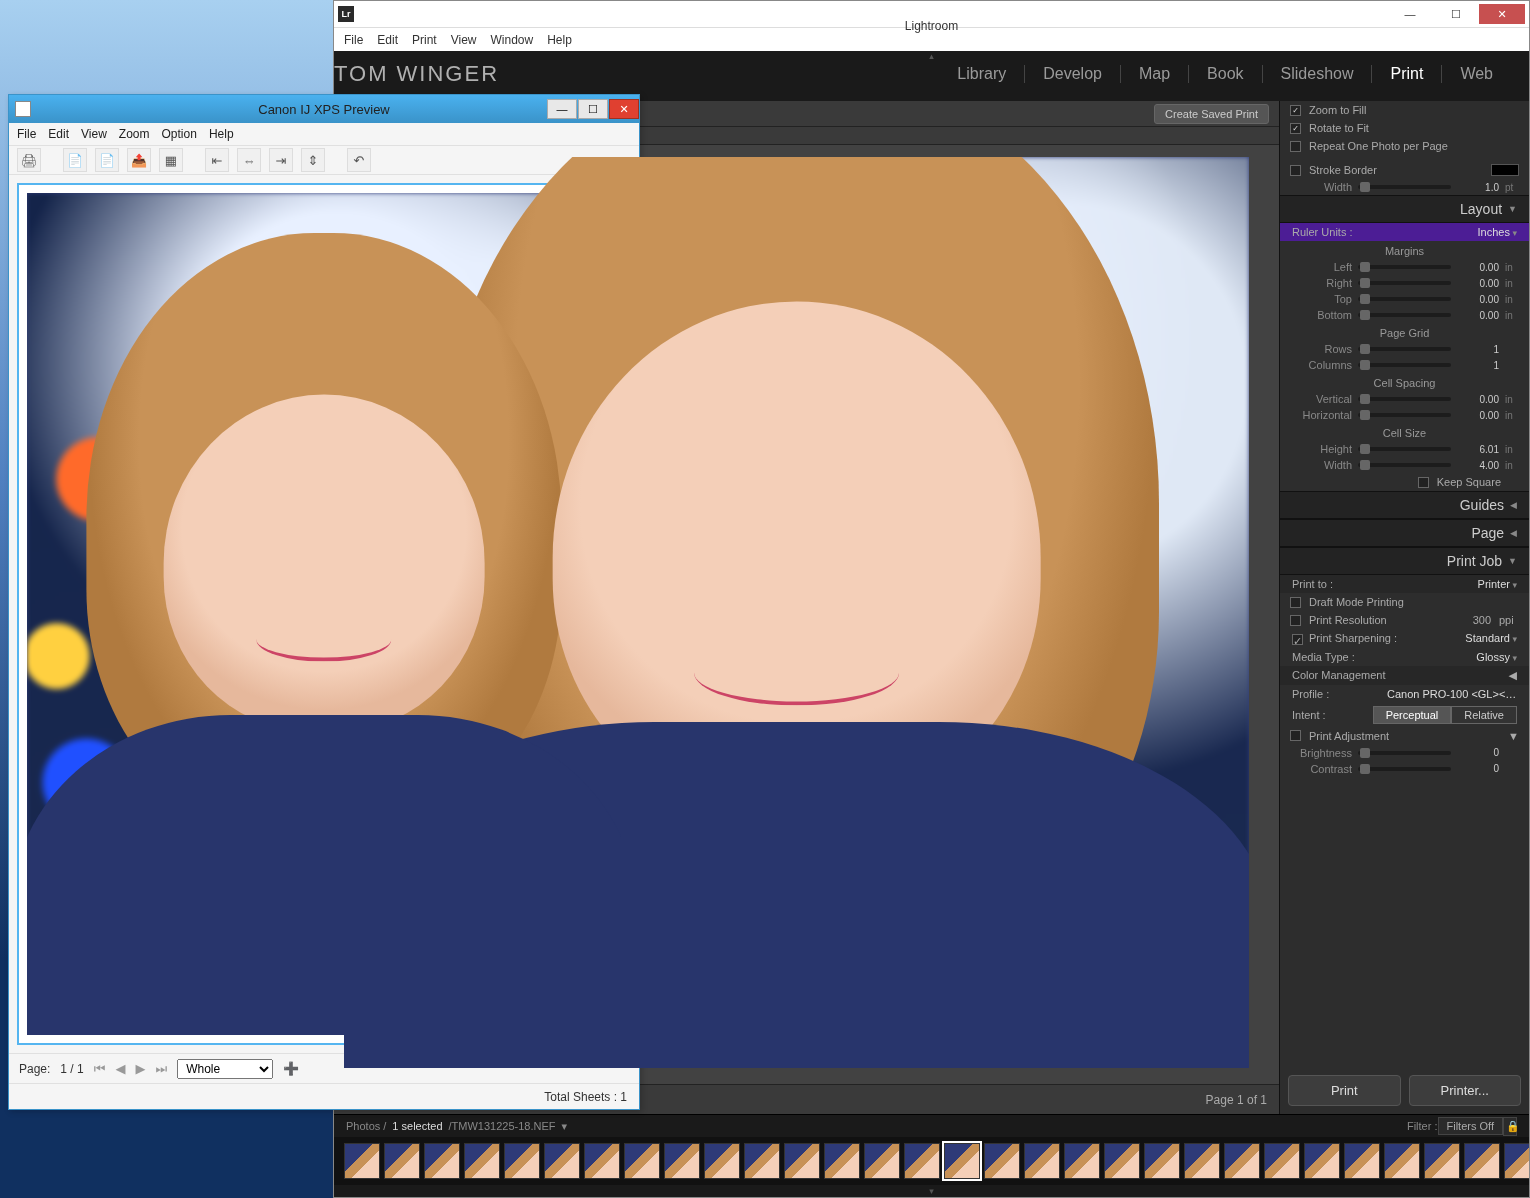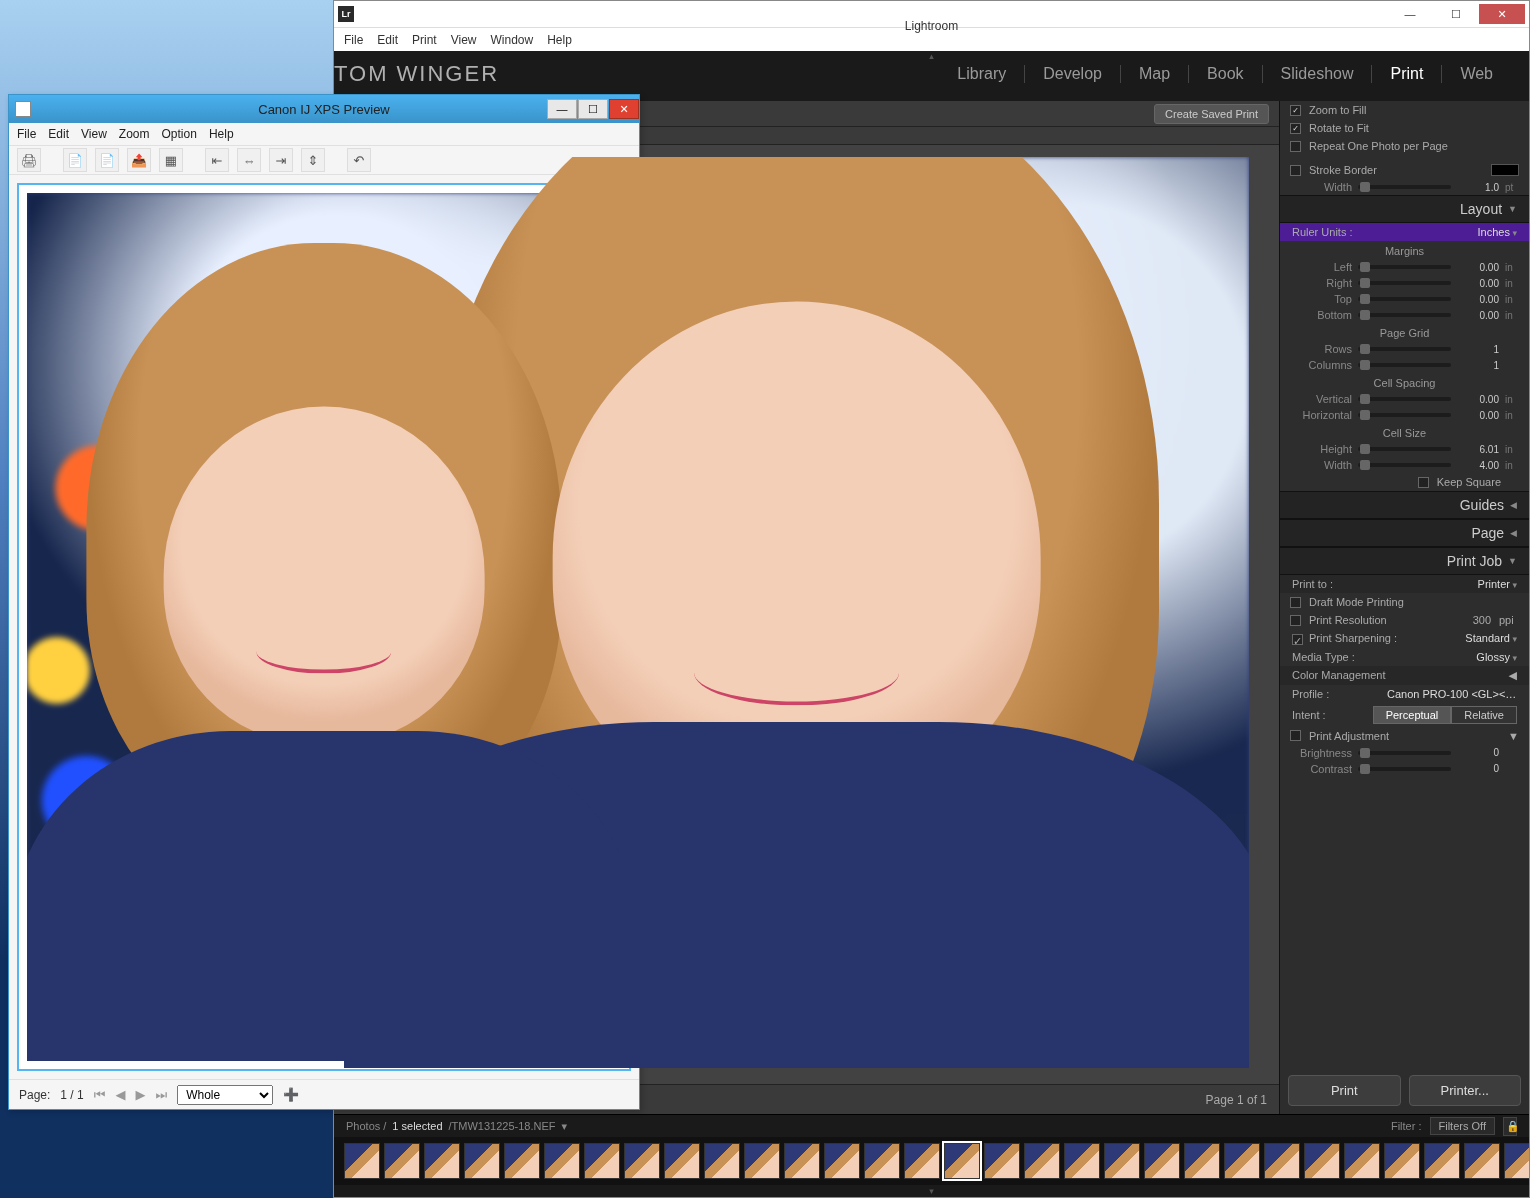--- a/index.html
+++ b/index.html
@@ -77,21 +77,21 @@
 .r-kv { display:flex; justify-content:space-between; padding:3px 12px; align-items:center; }
 .r-kv .v { color:#ddd; }
 .r-kv .drop::after { content:" ▾"; color:#888; font-size:9px;}
 .r-btnrow { display:flex; gap:8px; padding:8px; }
 .r-btnrow .btn { flex:1; background:#3d3d3d; color:#ddd; text-align:center; padding:7px 0; border:1px solid #555; border-radius:4px; cursor:pointer; font-size:13px; }
 
 
 .lr-footer { background:#1a1a1a; border-top:1px solid #000; }
 .lr-foot-bar { height:22px; display:flex; align-items:center; padding:0 12px; color:#888; font-size:11px; gap:6px; }
 .lr-foot-bar .sel { color:#ddd; }
-.lr-foot-bar .right { margin-left:auto; display:flex; align-items:center; gap:8px; }
+.lr-foot-bar .right { margin-left:auto; display:flex; align-items:center; }
 .lr-foot-bar .fdd { background:#2a2a2a; padding:2px 8px; border:1px solid #444; color:#aaa; }
 .lr-filmstrip { height:48px; background:#111; display:flex; align-items:center; padding:4px 10px; gap:4px; overflow:hidden; }
 .thumb { width:36px; height:36px; background:linear-gradient(135deg,#2e3a78 40%, #c89257 40% 60%, #f4cfb8 60%); border:1px solid #333; flex:none; }
 .thumb.sel { outline:2px solid #fff; }
 .lr-bottom-handle { height:12px; display:flex; align-items:center; justify-content:center; }
 .lr-bottom-handle::after { content:"▾"; color:#555; font-size:9px; }
 
 
 .canon-window { position:absolute; left:8px; top:94px; width:632px; height:1016px; background:#fff; border:1px solid #3a93c9; display:flex; flex-direction:column; box-shadow:2px 2px 6px rgba(0,0,0,0.2); }
 .canon-title { height:28px; background:linear-gradient(#4ab1ef,#3a93c9); display:flex; align-items:center; position:relative; }
@@ -461,13 +461,16 @@
   <div class="canon-foot1">
     <span>Page:</span>
     <span>1 / 1</span>
     <span class="nav">⏮</span>
     <span class="nav">◀</span>
     <span class="nav">▶</span>
     <span class="nav">⏭</span>
     <select><option>Whole</option></select>
     <span class="nav">➕</span>
   </div>
+  <div class="canon-foot2">
+    <span>Total Sheets  :  1</span>
+  </div>
 </div>
 
 </body></html>

